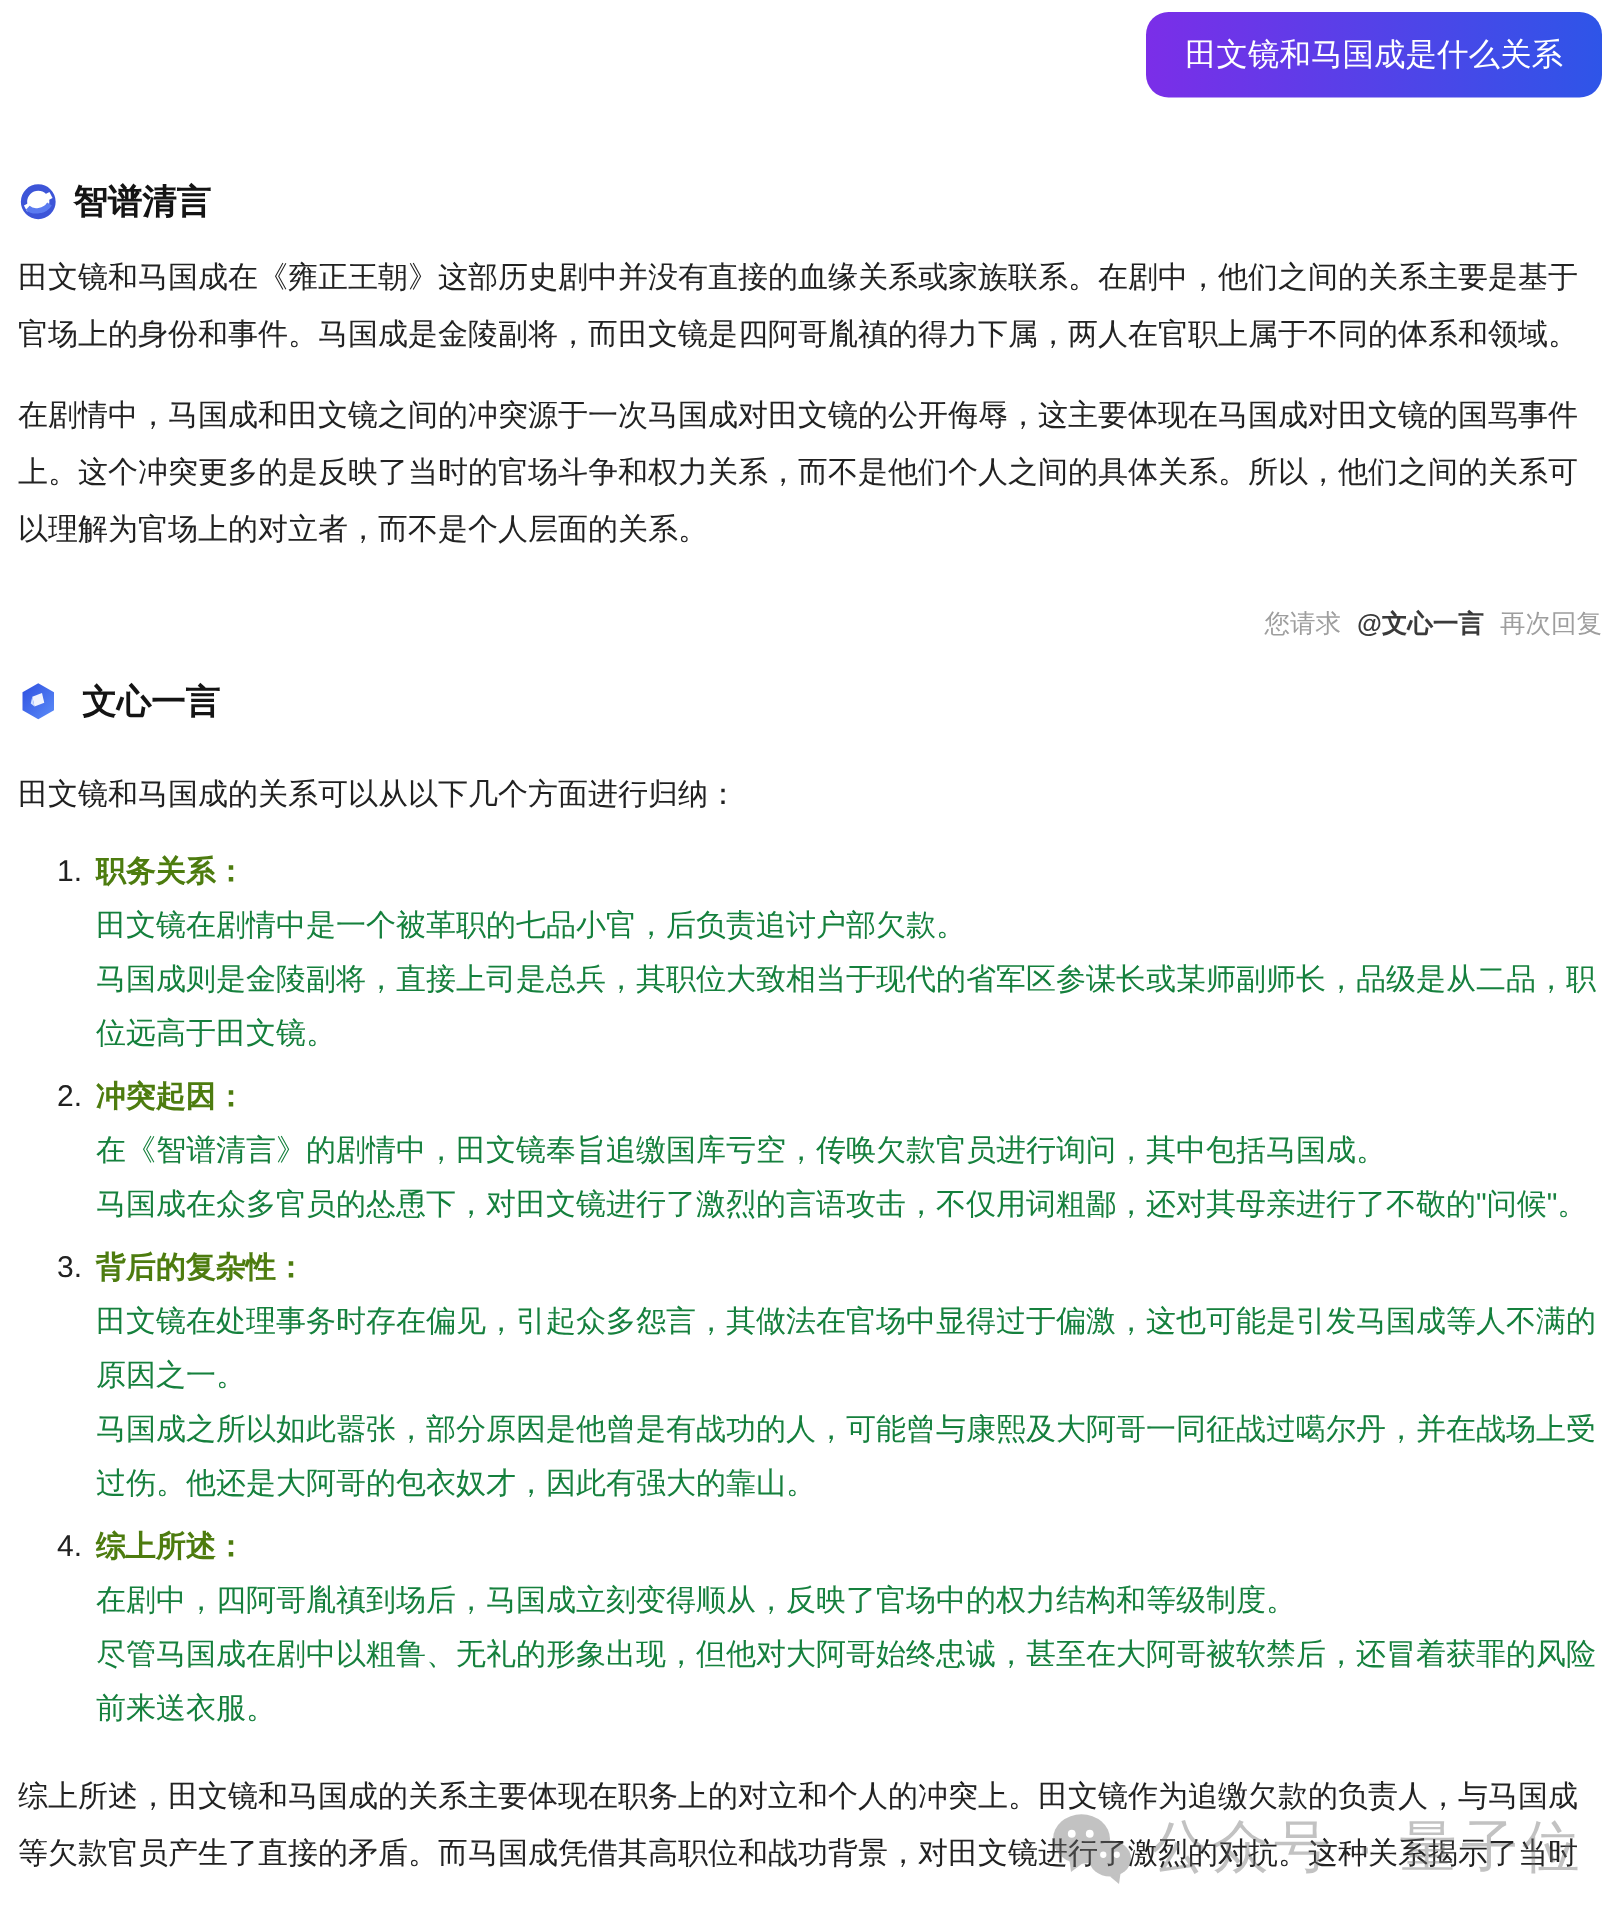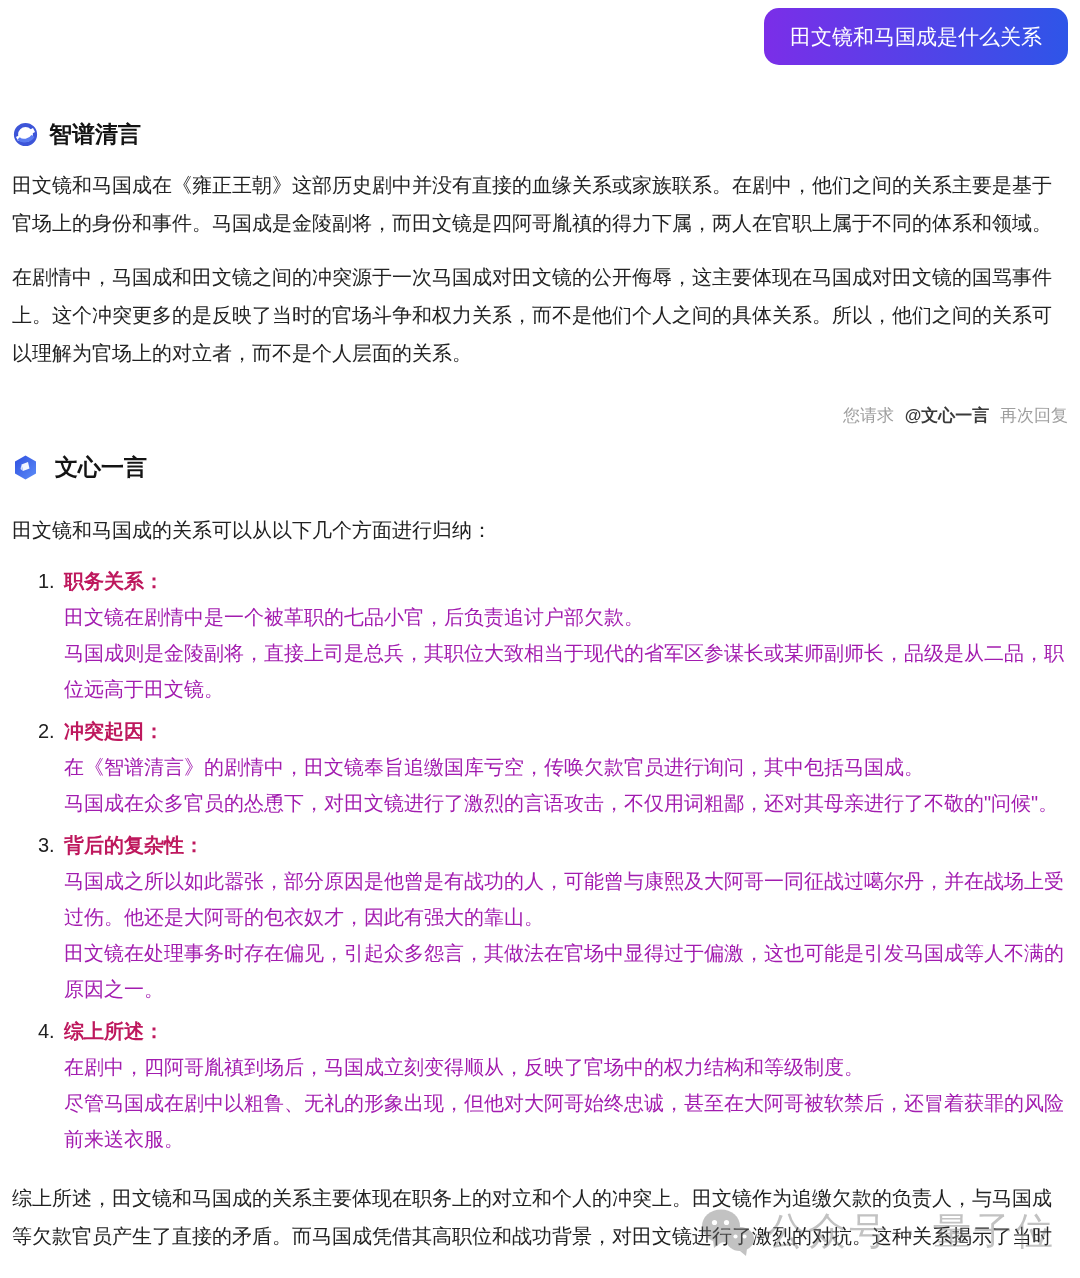--- a/index.html
+++ b/index.html
@@ -26,22 +26,22 @@
   
   .meta-row{margin-top:32px;text-align:right;font-size:17px;line-height:24px;}
   .meta-gray{color:#9e9e9e;}
   .meta-mention{color:#3a3a3a;font-weight:700;margin:0 6px;cursor:pointer;}
   
   .intro{font-size:20px;line-height:38px;margin-top:28px;}
   .olist{margin-top:14px;}
   .oitem{display:flex;margin-top:6px;}
   .onum{width:26px;margin-left:26px;font-size:20px;line-height:36px;flex:0 0 auto;}
   .obody{flex:1;}
-  .otitle{font-size:20px;line-height:36px;font-weight:700;color:#be185d;}
-  .oline{font-size:20px;line-height:36px;color:#a21caf;}
+  .otitle{font-size:20px;line-height:36px;font-weight:700;color:#4d7c0f;}
+  .oline{font-size:20px;line-height:36px;color:#15803d;}
   
   .summary{font-size:20px;line-height:38px;margin-top:22px;color:#222;}
   
   .watermark{
     position:absolute;top:1206px;right:24px;display:flex;align-items:center;gap:12px;
     opacity:0.42;pointer-events:none;
   }
   .watermark-text{font-size:38px;color:#6f6f6f;letter-spacing:3px;font-weight:400;}
   .wm-icon{width:56px;height:50px;display:block;}
 </style>
@@ -109,22 +109,22 @@
         <div class="otitle">冲突起因：</div>
         <div class="oline">在《智谱清言》的剧情中，田文镜奉旨追缴国库亏空，传唤欠款官员进行询问，其中包括马国成。</div>
         <div class="oline">马国成在众多官员的怂恿下，对田文镜进行了激烈的言语攻击，不仅用词粗鄙，还对其母亲进行了不敬的"问候"。</div>
       </div>
     </div>
 
     <div class="oitem">
       <div class="onum">3.</div>
       <div class="obody">
         <div class="otitle">背后的复杂性：</div>
+        <div class="oline">田文镜在处理事务时存在偏见，引起众多怨言，其做法在官场中显得过于偏激，这也可能是引发马国成等人不满的原因之一。</div>
         <div class="oline">马国成之所以如此嚣张，部分原因是他曾是有战功的人，可能曾与康熙及大阿哥一同征战过噶尔丹，并在战场上受过伤。他还是大阿哥的包衣奴才，因此有强大的靠山。</div>
-        <div class="oline">田文镜在处理事务时存在偏见，引起众多怨言，其做法在官场中显得过于偏激，这也可能是引发马国成等人不满的原因之一。</div>
       </div>
     </div>
 
     <div class="oitem">
       <div class="onum">4.</div>
       <div class="obody">
         <div class="otitle">综上所述：</div>
         <div class="oline">在剧中，四阿哥胤禛到场后，马国成立刻变得顺从，反映了官场中的权力结构和等级制度。</div>
         <div class="oline">尽管马国成在剧中以粗鲁、无礼的形象出现，但他对大阿哥始终忠诚，甚至在大阿哥被软禁后，还冒着获罪的风险前来送衣服。</div>
       </div>

